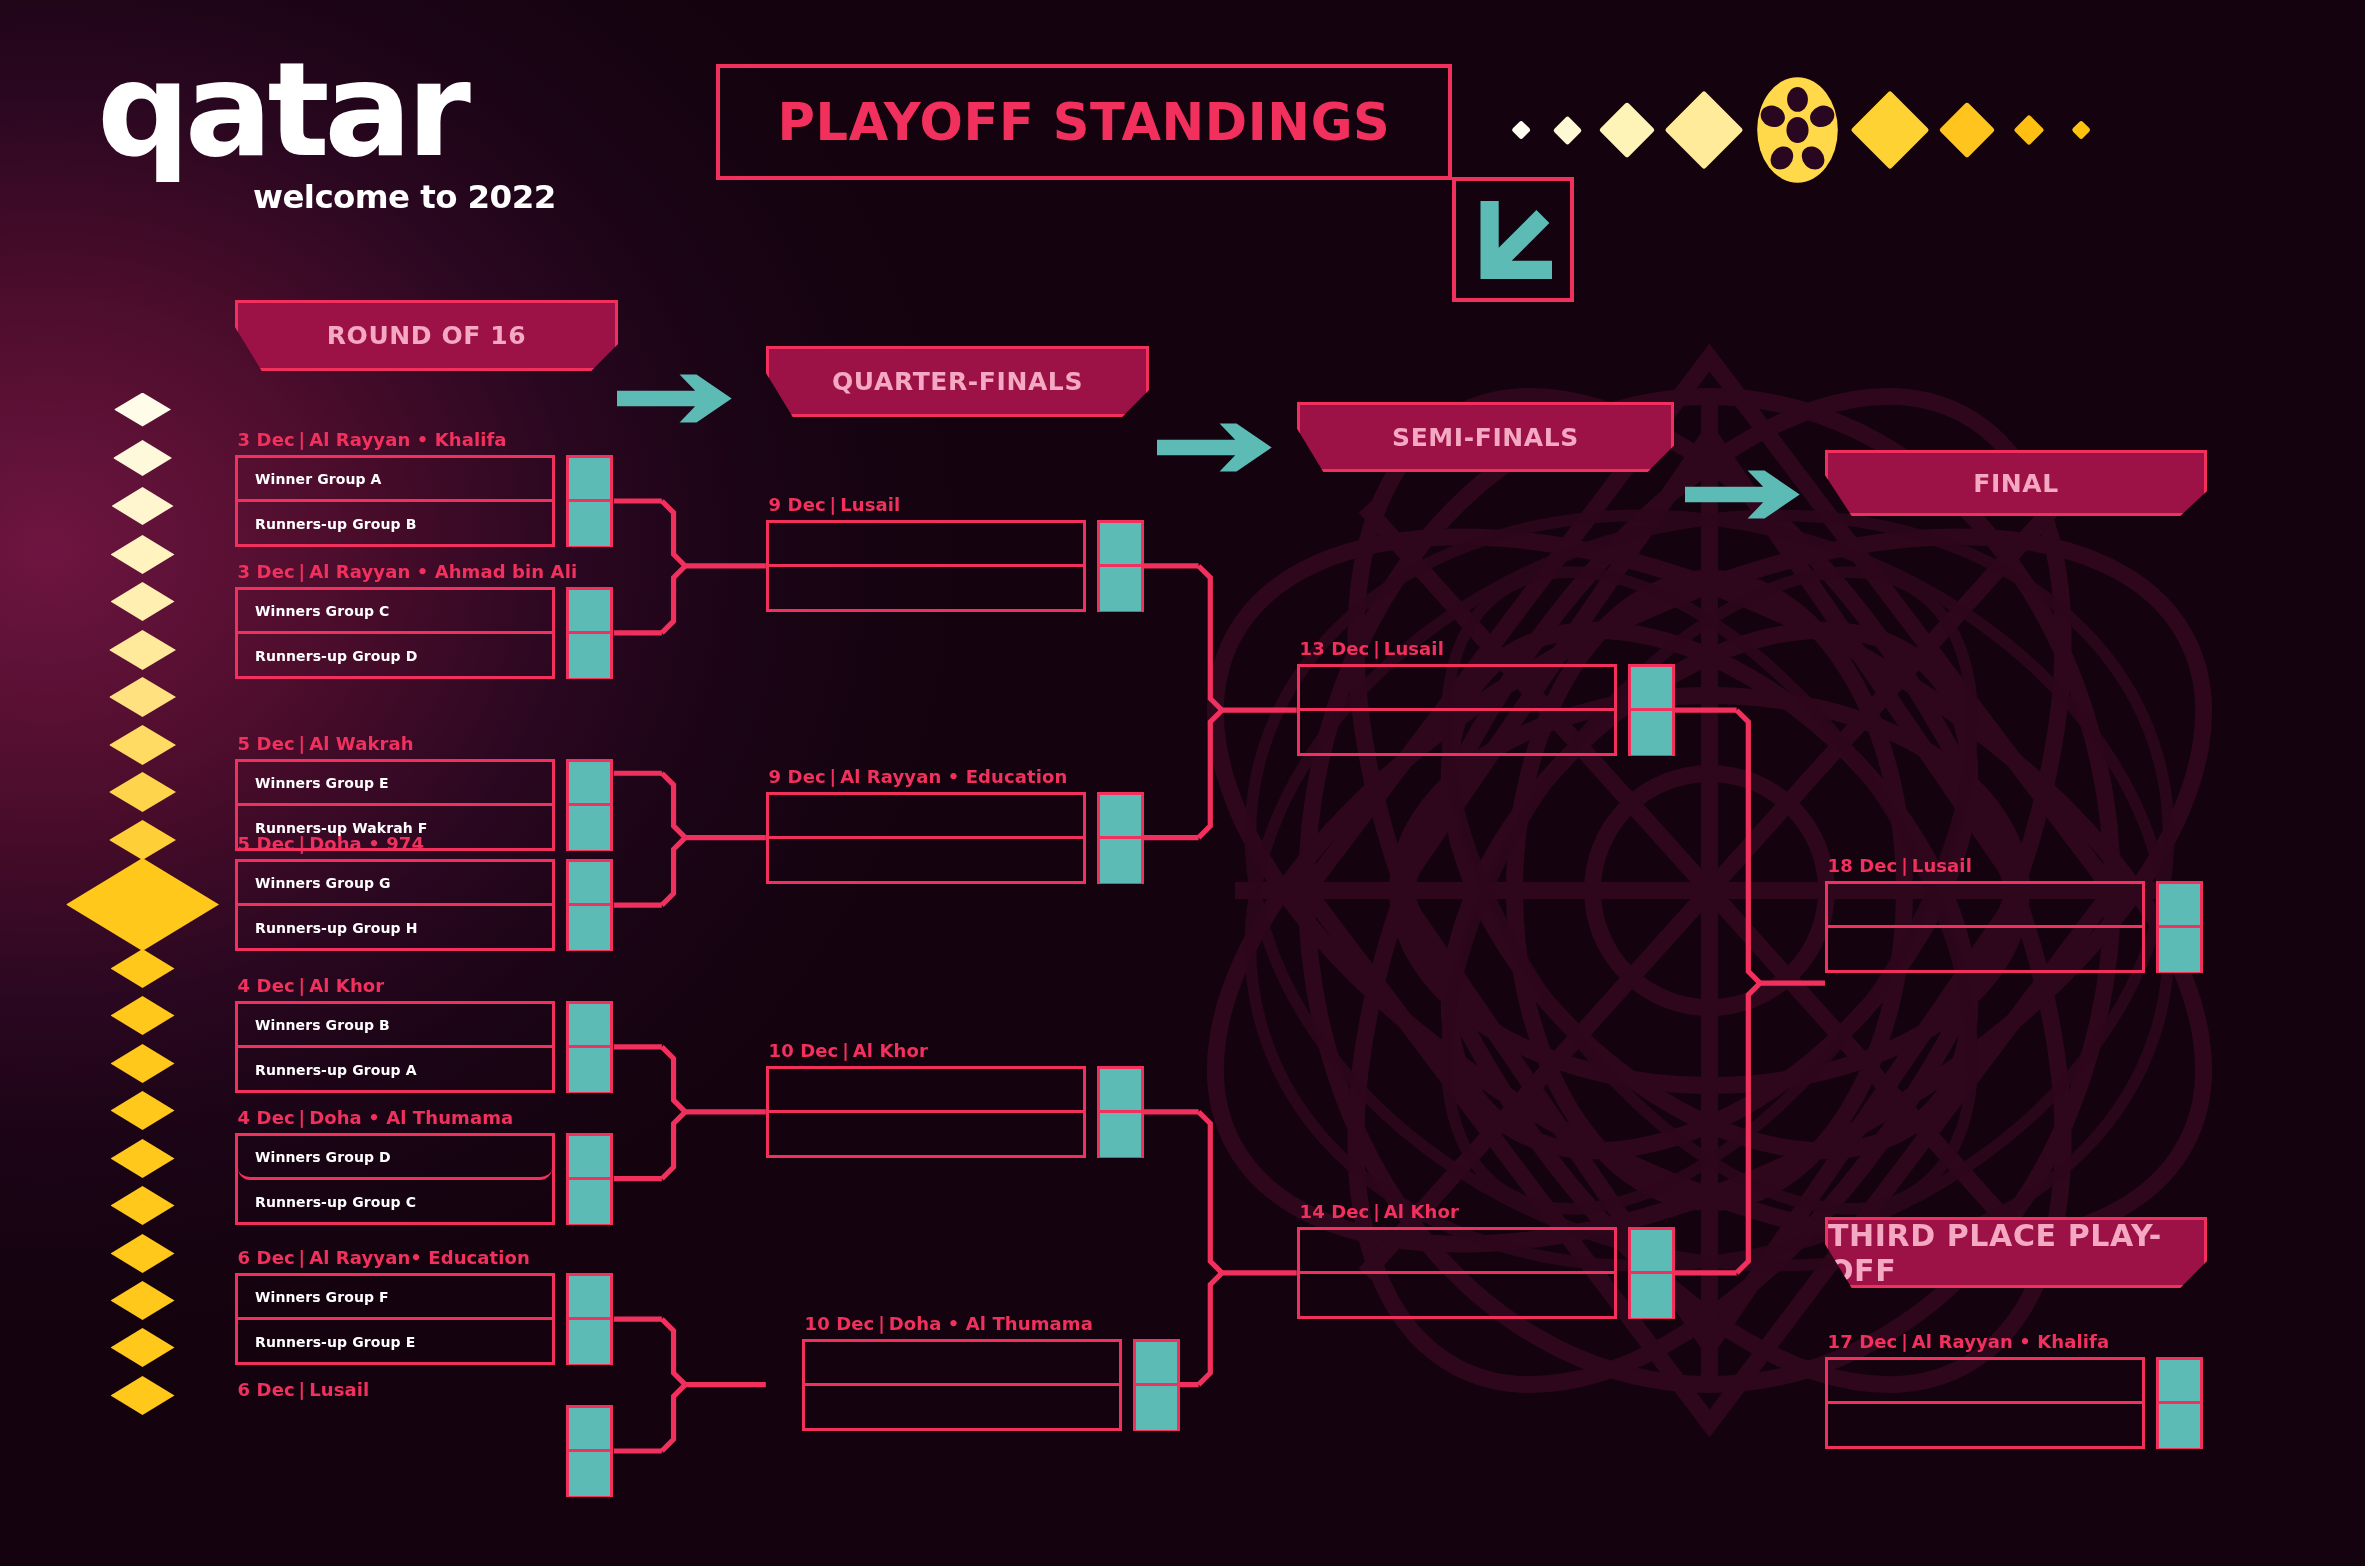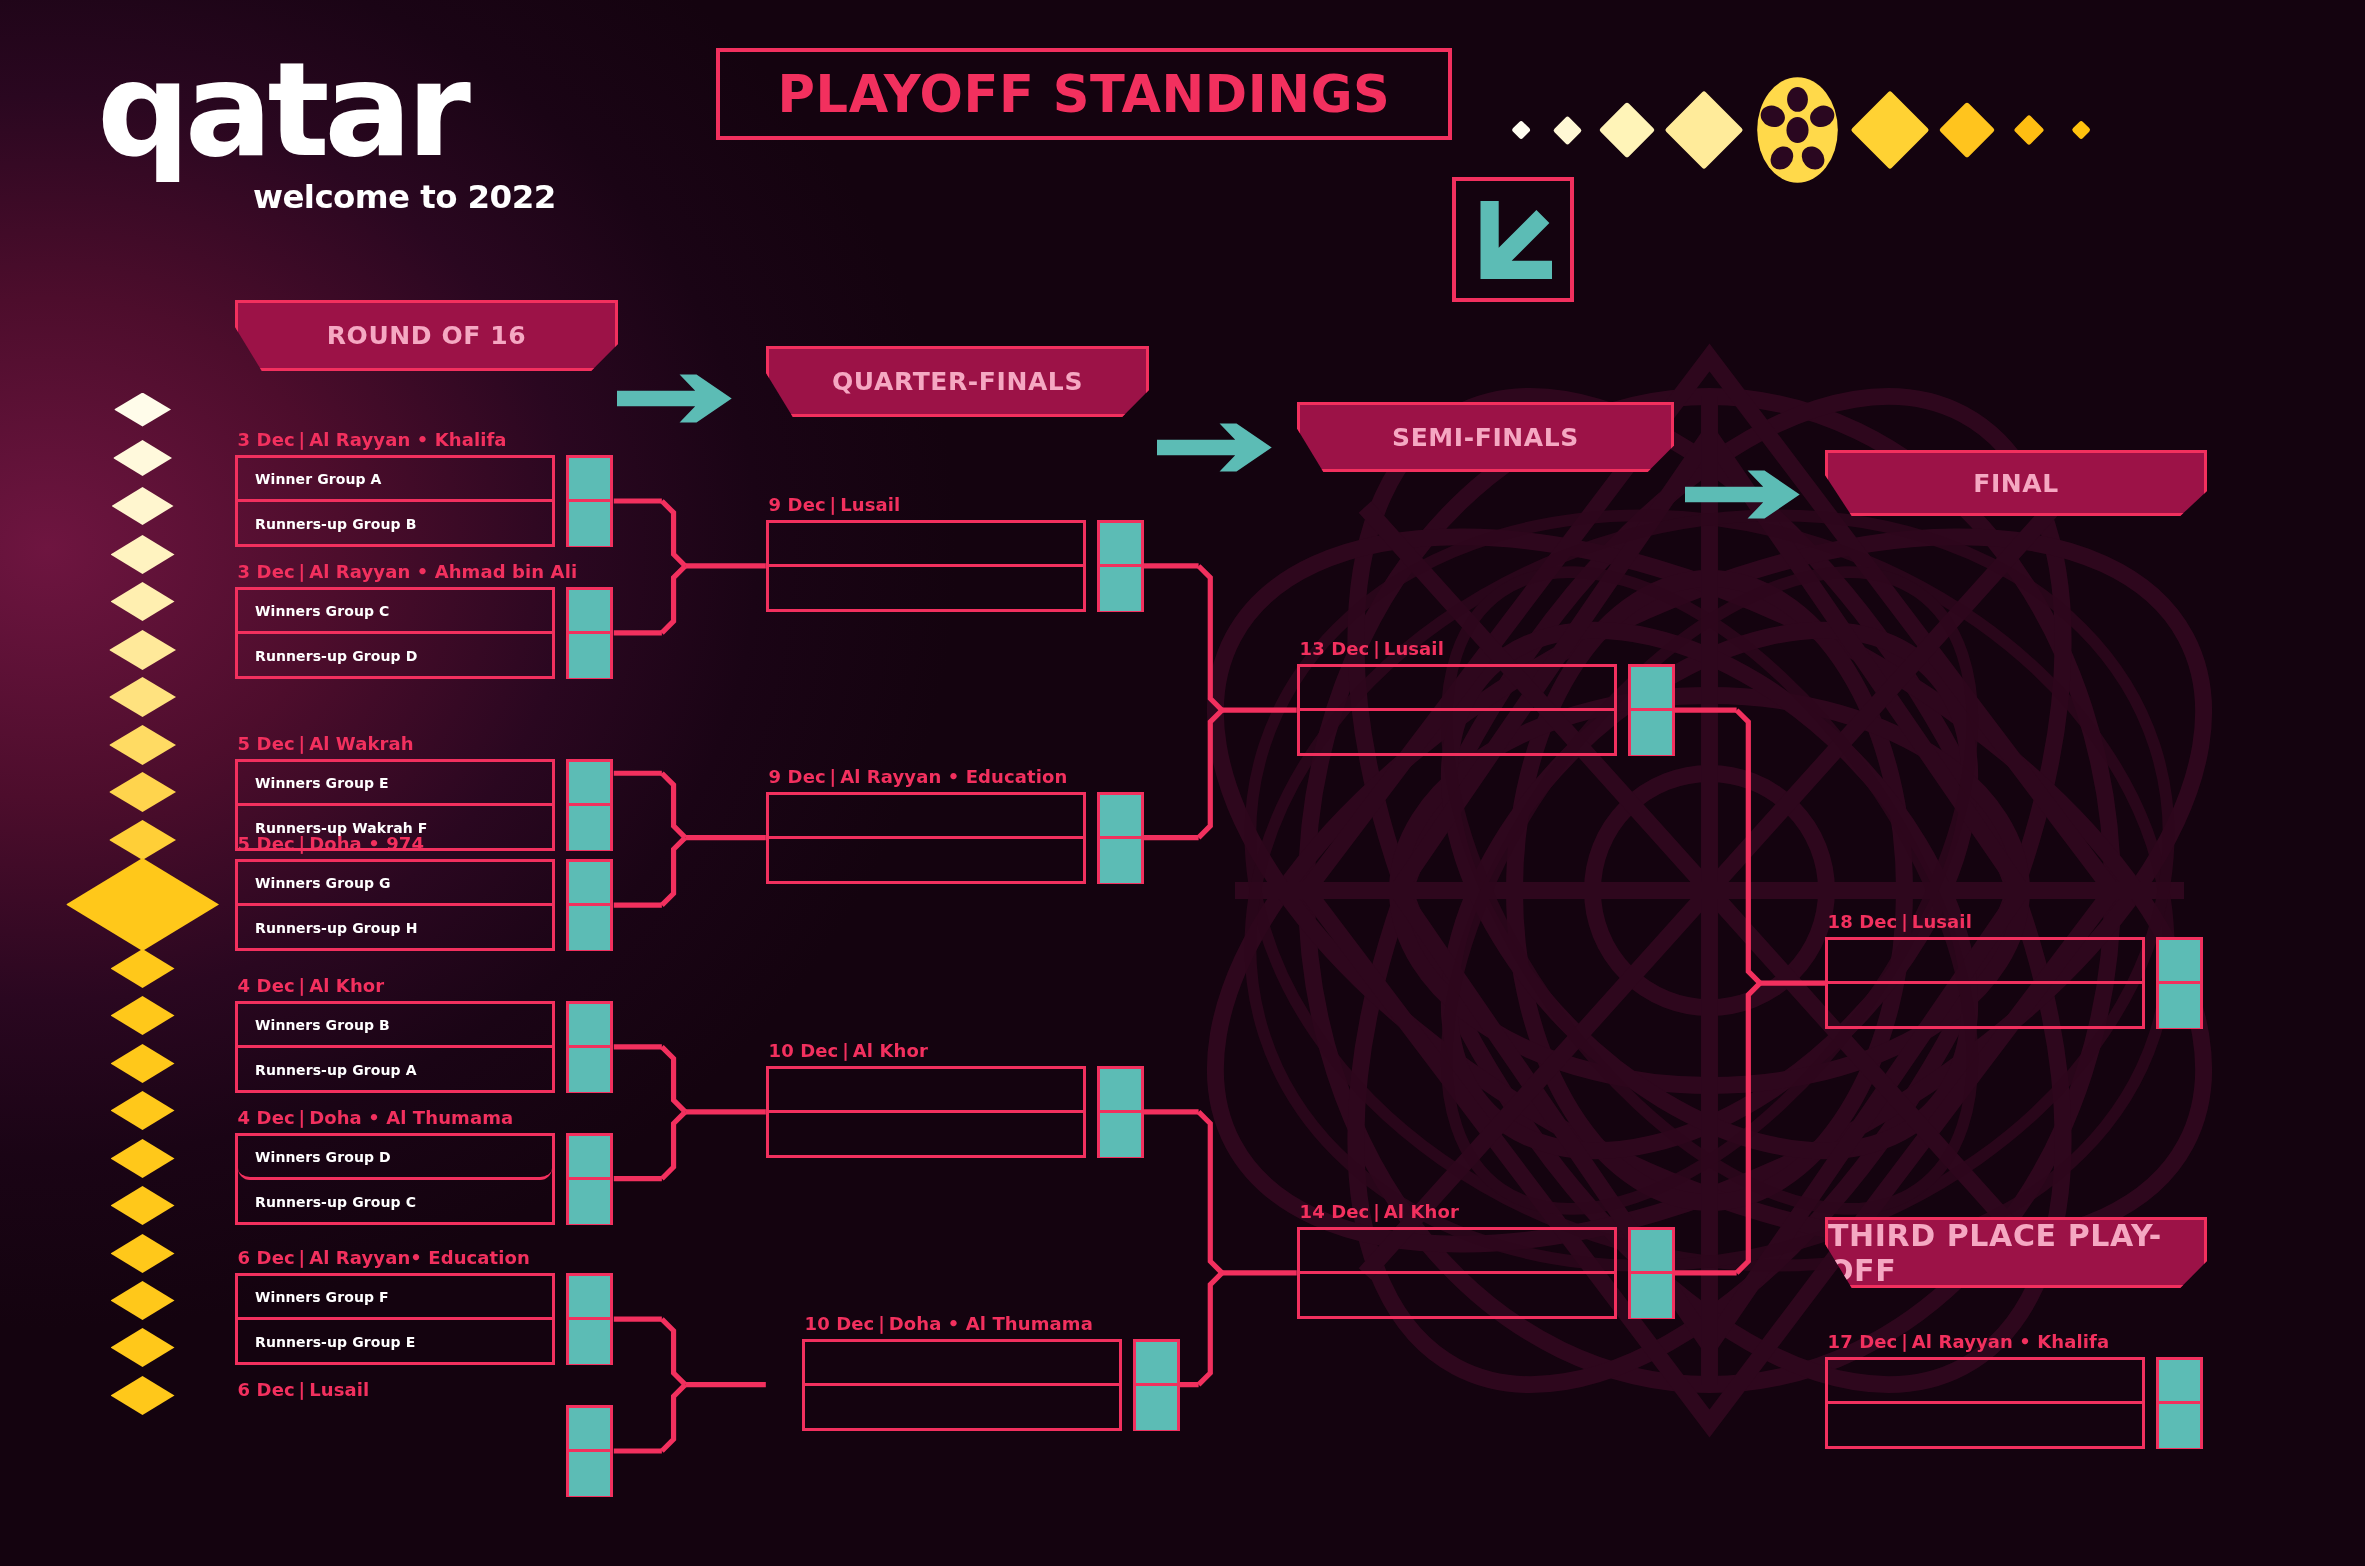--- a/index.html
+++ b/index.html
@@ -49,22 +49,22 @@
     font-weight: 700;
     color: #ffffff;
     letter-spacing: -0.6px;
     margin-top: 2.6px;
     margin-left: 156px;
   }
 
   
   #title-box {
     position: absolute;
-    left: 716px; top: 48px;
-    width: 736px; height: 92px;
+    left: 716px; top: 64px;
+    width: 736px; height: 116px;
     border: 4.5px solid #f2305e;
   }
   #title-text {
     position: absolute;
     left: 0; top: 0; width: 100%; height: 100%;
     display: flex; align-items: center; justify-content: center;
     font-family: "DejaVu Sans", sans-serif;
     font-size: 51px; font-weight: 700;
     letter-spacing: 0.6px;
     color: #f2305e;
@@ -447,21 +447,21 @@
         <div class="match-label"><span>14 Dec</span><span class="sep">|</span><span>Al Khor</span></div>
         <div class="slots" style="width: 320px; height: 92px;">
           <div class="slot top" style="height: 44px;"></div>
           <div class="slot" style="height: 44px;"></div>
         </div>
         <div class="scorebox" style="left: 331px; width: 47px; height: 92px;">
           <div class="scorecell top" style="height: 44px;"></div>
           <div class="scorecell" style="height: 44px;"></div>
         </div>
       </div>
-      <div class="match" style="left: 1825px; top: 937px; width: 378px; height: 92px;">
+      <div class="match" style="left: 1825px; top: 881px; width: 378px; height: 92px;">
         <div class="match-label"><span>18 Dec</span><span class="sep">|</span><span>Lusail</span></div>
         <div class="slots" style="width: 320px; height: 92px;">
           <div class="slot top" style="height: 44px;"></div>
           <div class="slot" style="height: 44px;"></div>
         </div>
         <div class="scorebox" style="left: 331px; width: 47px; height: 92px;">
           <div class="scorecell top" style="height: 44px;"></div>
           <div class="scorecell" style="height: 44px;"></div>
         </div>
       </div>

